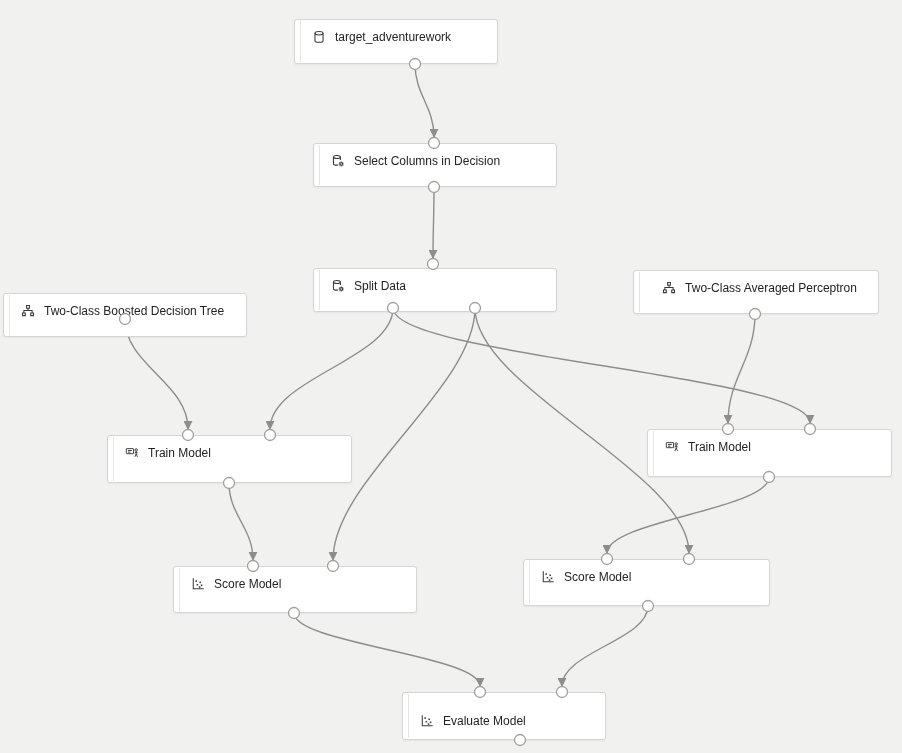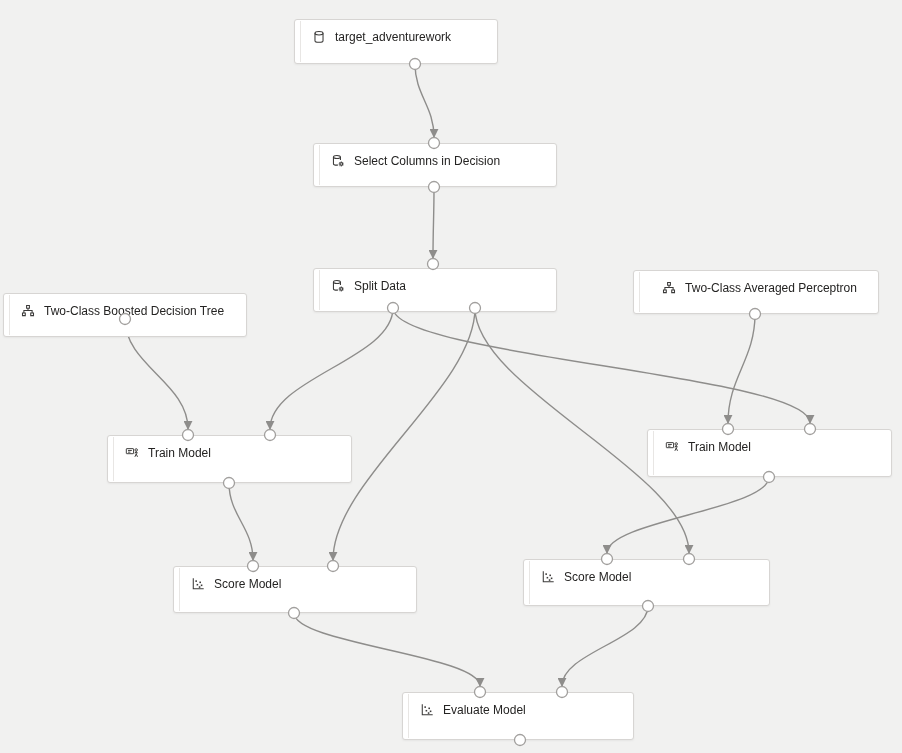--- a/index.html
+++ b/index.html
@@ -174,21 +174,21 @@
               <rect x="5" y="3.8" width="1.8" height="1.8"></rect>
               <rect x="9.6" y="5.2" width="1.8" height="1.8"></rect>
               <rect x="6.4" y="7.9" width="1.8" height="1.8"></rect>
               <rect x="11.2" y="8.6" width="1.8" height="1.8"></rect>
               <rect x="8.9" y="10.6" width="1.8" height="1.8"></rect>
             </g>
           </svg>
         </span>
     <span class="label">Score Model</span>
   </div>
-      <div class="node" style="left: 402px; top: 692px; width: 232px; height: 48px;">
+      <div class="node" style="left: 402px; top: 692px; width: 204px; height: 48px; align-items: center;">
     <span class="icon">
           <svg viewBox="0 0 16 16" width="14" height="14">
             <path d="M2.6 1.5v12h11.9" fill="none" stroke="#3b3a39" stroke-width="1.2"></path>
             <g fill="#3b3a39">
               <rect x="5" y="3.8" width="1.8" height="1.8"></rect>
               <rect x="9.6" y="5.2" width="1.8" height="1.8"></rect>
               <rect x="6.4" y="7.9" width="1.8" height="1.8"></rect>
               <rect x="11.2" y="8.6" width="1.8" height="1.8"></rect>
               <rect x="8.9" y="10.6" width="1.8" height="1.8"></rect>
             </g>

